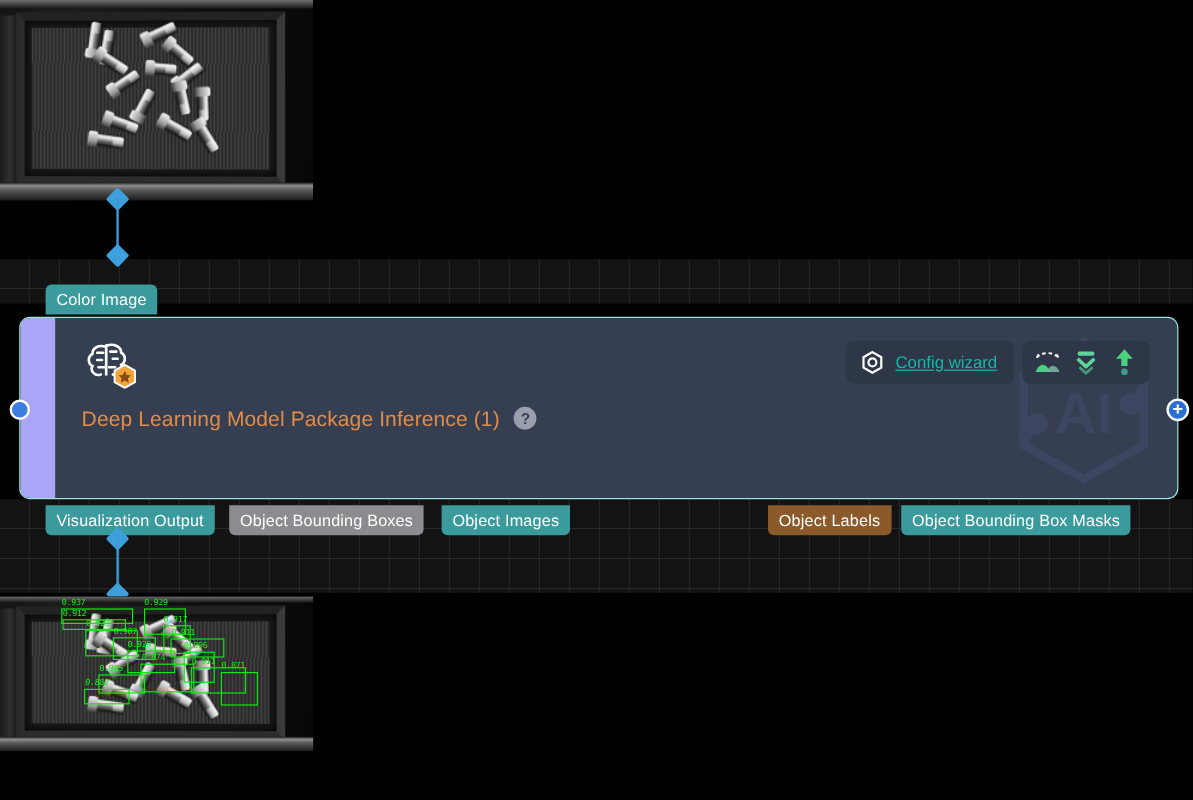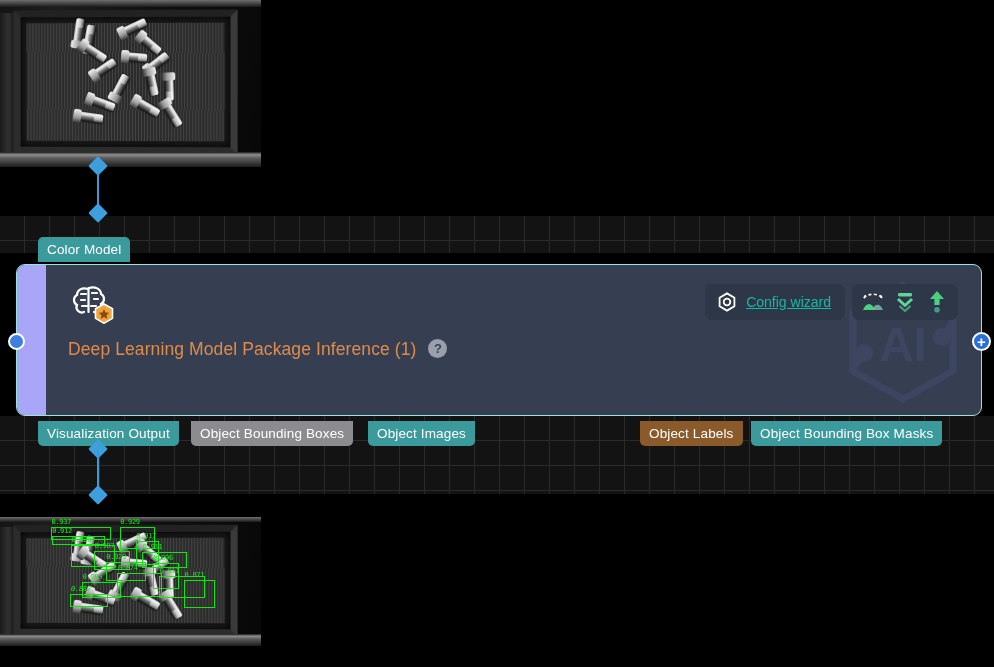--- a/index.html
+++ b/index.html
@@ -34,21 +34,21 @@
   #black-top { top: 0; height: 216px; }
   #black-mid { top: 440px; height: 55px; }
 
   
   .thumb {
     position: absolute;
     overflow: hidden;
     background: #050505;
   }
   #thumb-top    { left: 0; top: 0;     width: 261px; height: 167px; }
-  #thumb-bottom { left: 0; top: 497px; width: 261px; height: 129px; margin-top: 20px; }
+  #thumb-bottom { left: 0; top: 497px; width: 261px; height: 129px; }
 
   .bin-outer {
     position: absolute; inset: 0;
     background:
       linear-gradient(100deg, #141414 0%, #1d1d1d 20%, #101010 55%, #070707 100%);
   }
   .bin-frame {
     position: absolute;
     left: 5%; top: 6%; width: 86%; height: 86%;
     background: #1a1a1a;
@@ -297,21 +297,21 @@
       <div class="bolt" style="left:50%;top:28%;width:22px;transform:rotate(5deg)"></div>
     </div>
     <div class="bin-rim-bottom"></div>
   </div>
 
   <div class="diamond" style="left:91px;top:159px"></div>
   <div class="link-line" style="left:97px;top:166px;height:48px"></div>
   <div class="diamond" style="left:91px;top:206px"></div>
 
   <div class="port-tab tab-in" id="port-in-0" style="left:38px;top:237px;background:#3b9a9b">
-    <span>Color Model</span>
+    <span>Color Image</span>
   </div>
 
   <div id="node">
     <div id="node-accent"></div>
     <div id="node-body">
 
       <svg id="node-watermark" viewBox="0 0 128 128">
         <polygon points="64,6 114,34 114,92 64,120 14,92 14,34" fill="none" stroke="#3d4660" stroke-width="7"></polygon>
         <circle cx="103" cy="58" r="9" fill="#3d4660"></circle>
         <line x1="103" y1="58" x2="114" y2="42" stroke="#3d4660" stroke-width="6"></line>

